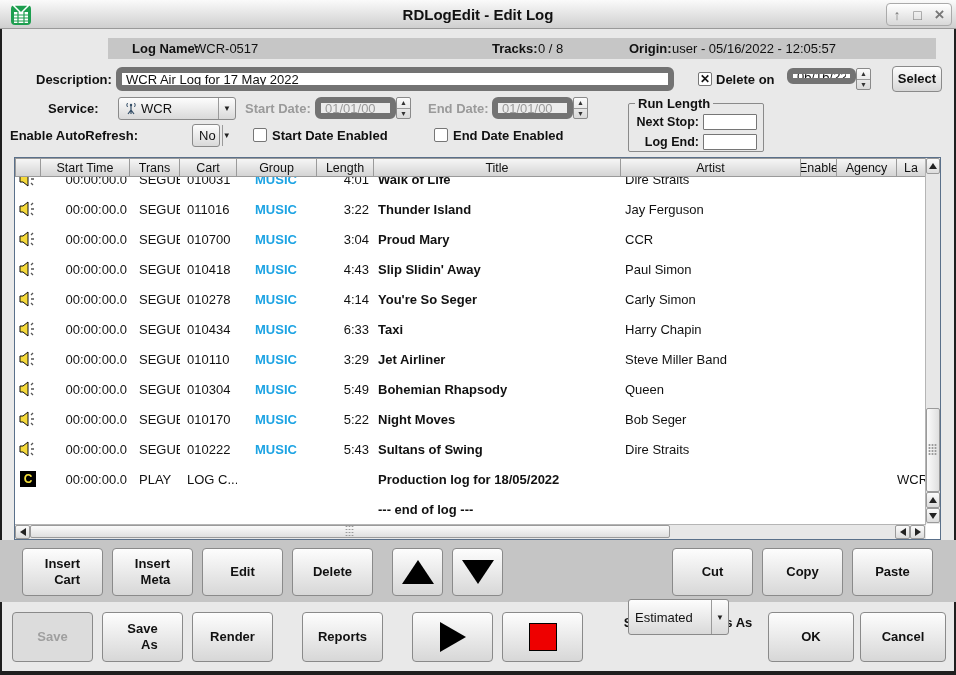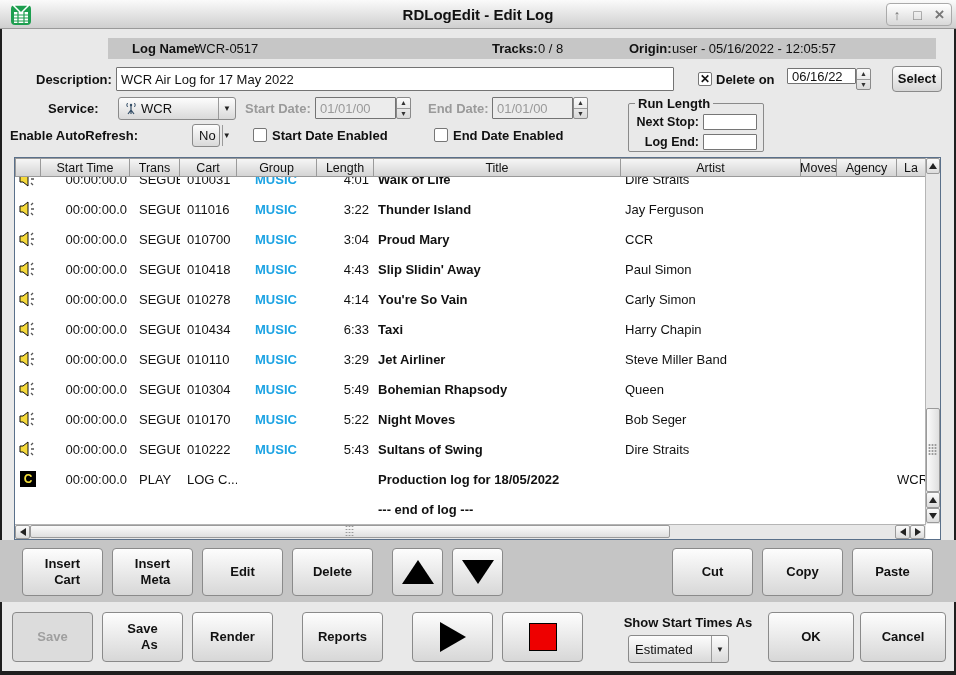--- a/index.html
+++ b/index.html
@@ -41,22 +41,22 @@
   .info-band {
     position: absolute; left: 60px; top: 38px; width: 828px; height: 21px;
     background: #c6c6c6;
     margin-left: 48px;
   }
   .info-band span { position: absolute; top: 3px; white-space: nowrap; }
   .lbl { font-weight: bold; }
   
   .field-label { position: absolute; font-weight: bold; white-space: nowrap; }
   .tinput {
-    position: absolute; background: #fff; border: 1px solid #737373;
-    border-radius: 1px; font: 13px "Liberation Sans", sans-serif;
+    position: absolute; background: #fff; border: 6px solid #737373;
+    border-radius: 6px; font: 13px "Liberation Sans", sans-serif;
     padding: 0 4px; color: #111;
   }
   .tinput:disabled { background: #ececec; color: #9a9a9a; }
   .dis { color: #9a9a9a; }
   .spinbox {
     position: absolute; width: 15px; background: linear-gradient(#fbfbfb,#d9d9d9);
     border: 1px solid #8a8a8a; border-radius: 2px;
     display: flex; flex-direction: column;
   }
   .spinbox div { flex: 1; display: flex; align-items: center; justify-content: center;
@@ -256,21 +256,21 @@
 <div class="table-frame">
   <div class="thead" id="thead">
       <div class="th" style="width: 26px;"></div>
       <div class="th" style="width: 89px;">Start Time</div>
       <div class="th" style="width: 50px;">Trans</div>
       <div class="th" style="width: 57px;">Cart</div>
       <div class="th" style="width: 80px;">Group</div>
       <div class="th" style="width: 57px;">Length</div>
       <div class="th" style="width: 247px;">Title</div>
       <div class="th" style="width: 180px;">Artist</div>
-      <div class="th" style="width: 36px;">Moves</div>
+      <div class="th" style="width: 36px;">Enable</div>
       <div class="th" style="width: 60px;">Agency</div>
       <div class="th" style="width: 29px;">La</div>
     </div>
   <div class="tbody" id="tbody">
     <div class="clip-row" id="cliprow">
         <div class="trow">
           <span class="cell c-icon">
   <svg width="18" height="16" viewBox="0 0 18 16">
     <polygon points="1,5 4,5 9,1 9,15 4,11 1,11" fill="#f5d93a" stroke="#111" stroke-width="1"></polygon>
     <path d="M12 4 L14 2 M12 8 L15 8 M12 12 L14 14" stroke="#555" stroke-width="1.3" fill="none"></path>
@@ -348,21 +348,21 @@
   <svg width="18" height="16" viewBox="0 0 18 16">
     <polygon points="1,5 4,5 9,1 9,15 4,11 1,11" fill="#f5d93a" stroke="#111" stroke-width="1"></polygon>
     <path d="M12 4 L14 2 M12 8 L15 8 M12 12 L14 14" stroke="#555" stroke-width="1.3" fill="none"></path>
   </svg>
 </span>
           <span class="cell c-time">00:00:00.0</span>
           <span class="cell c-trans">SEGUE</span>
           <span class="cell c-cart">010278</span>
           <span class="cell c-group">MUSIC</span>
           <span class="cell c-len">4:14</span>
-          <span class="cell c-title">You're So Vain</span>
+          <span class="cell c-title">You're So Seger</span>
           <span class="cell c-artist">Carly Simon</span>
           <span class="cell c-client"></span>
           <span class="cell c-agency"></span>
           <span class="cell c-label"></span>
         </div>
         <div class="trow">
           <span class="cell c-icon">
   <svg width="18" height="16" viewBox="0 0 18 16">
     <polygon points="1,5 4,5 9,1 9,15 4,11 1,11" fill="#f5d93a" stroke="#111" stroke-width="1"></polygon>
     <path d="M12 4 L14 2 M12 8 L15 8 M12 12 L14 14" stroke="#555" stroke-width="1.3" fill="none"></path>
@@ -551,20 +551,20 @@
 <div class="btn" style="left:852px; top:548px; width:81px; height:48px">Paste</div>
 
 <div class="btn disabled" style="left:12px;  top:612px; width:81px; height:50px">Save</div>
 <div class="btn" style="left:102px; top:612px; width:81px; height:50px">Save
 As</div>
 <div class="btn" style="left:192px; top:612px; width:81px; height:50px">Render</div>
 <div class="btn" style="left:302px; top:612px; width:81px; height:50px">Reports</div>
 <div class="btn" style="left:412px; top:612px; width:81px; height:50px"><span class="play-tri"></span></div>
 <div class="btn" style="left:502px; top:612px; width:81px; height:50px"><span class="stop-sq"></span></div>
 <div class="ssta-label">Show Start Times As</div>
-<div class="combo" style="left:628px; top:635px; width:101px; height:28px">
+<div class="combo" style="left:628px; top:599px; width:101px; height:36px">
   <span class="combo-text">
       <span>Estimated</span>
     </span>
   <span class="combo-arrow">▼</span>
 </div>
 <div class="btn" style="left:768px; top:612px; width:86px; height:50px">OK</div>
 <div class="btn" style="left:860px; top:612px; width:86px; height:50px">Cancel</div>
 
 </body></html>

